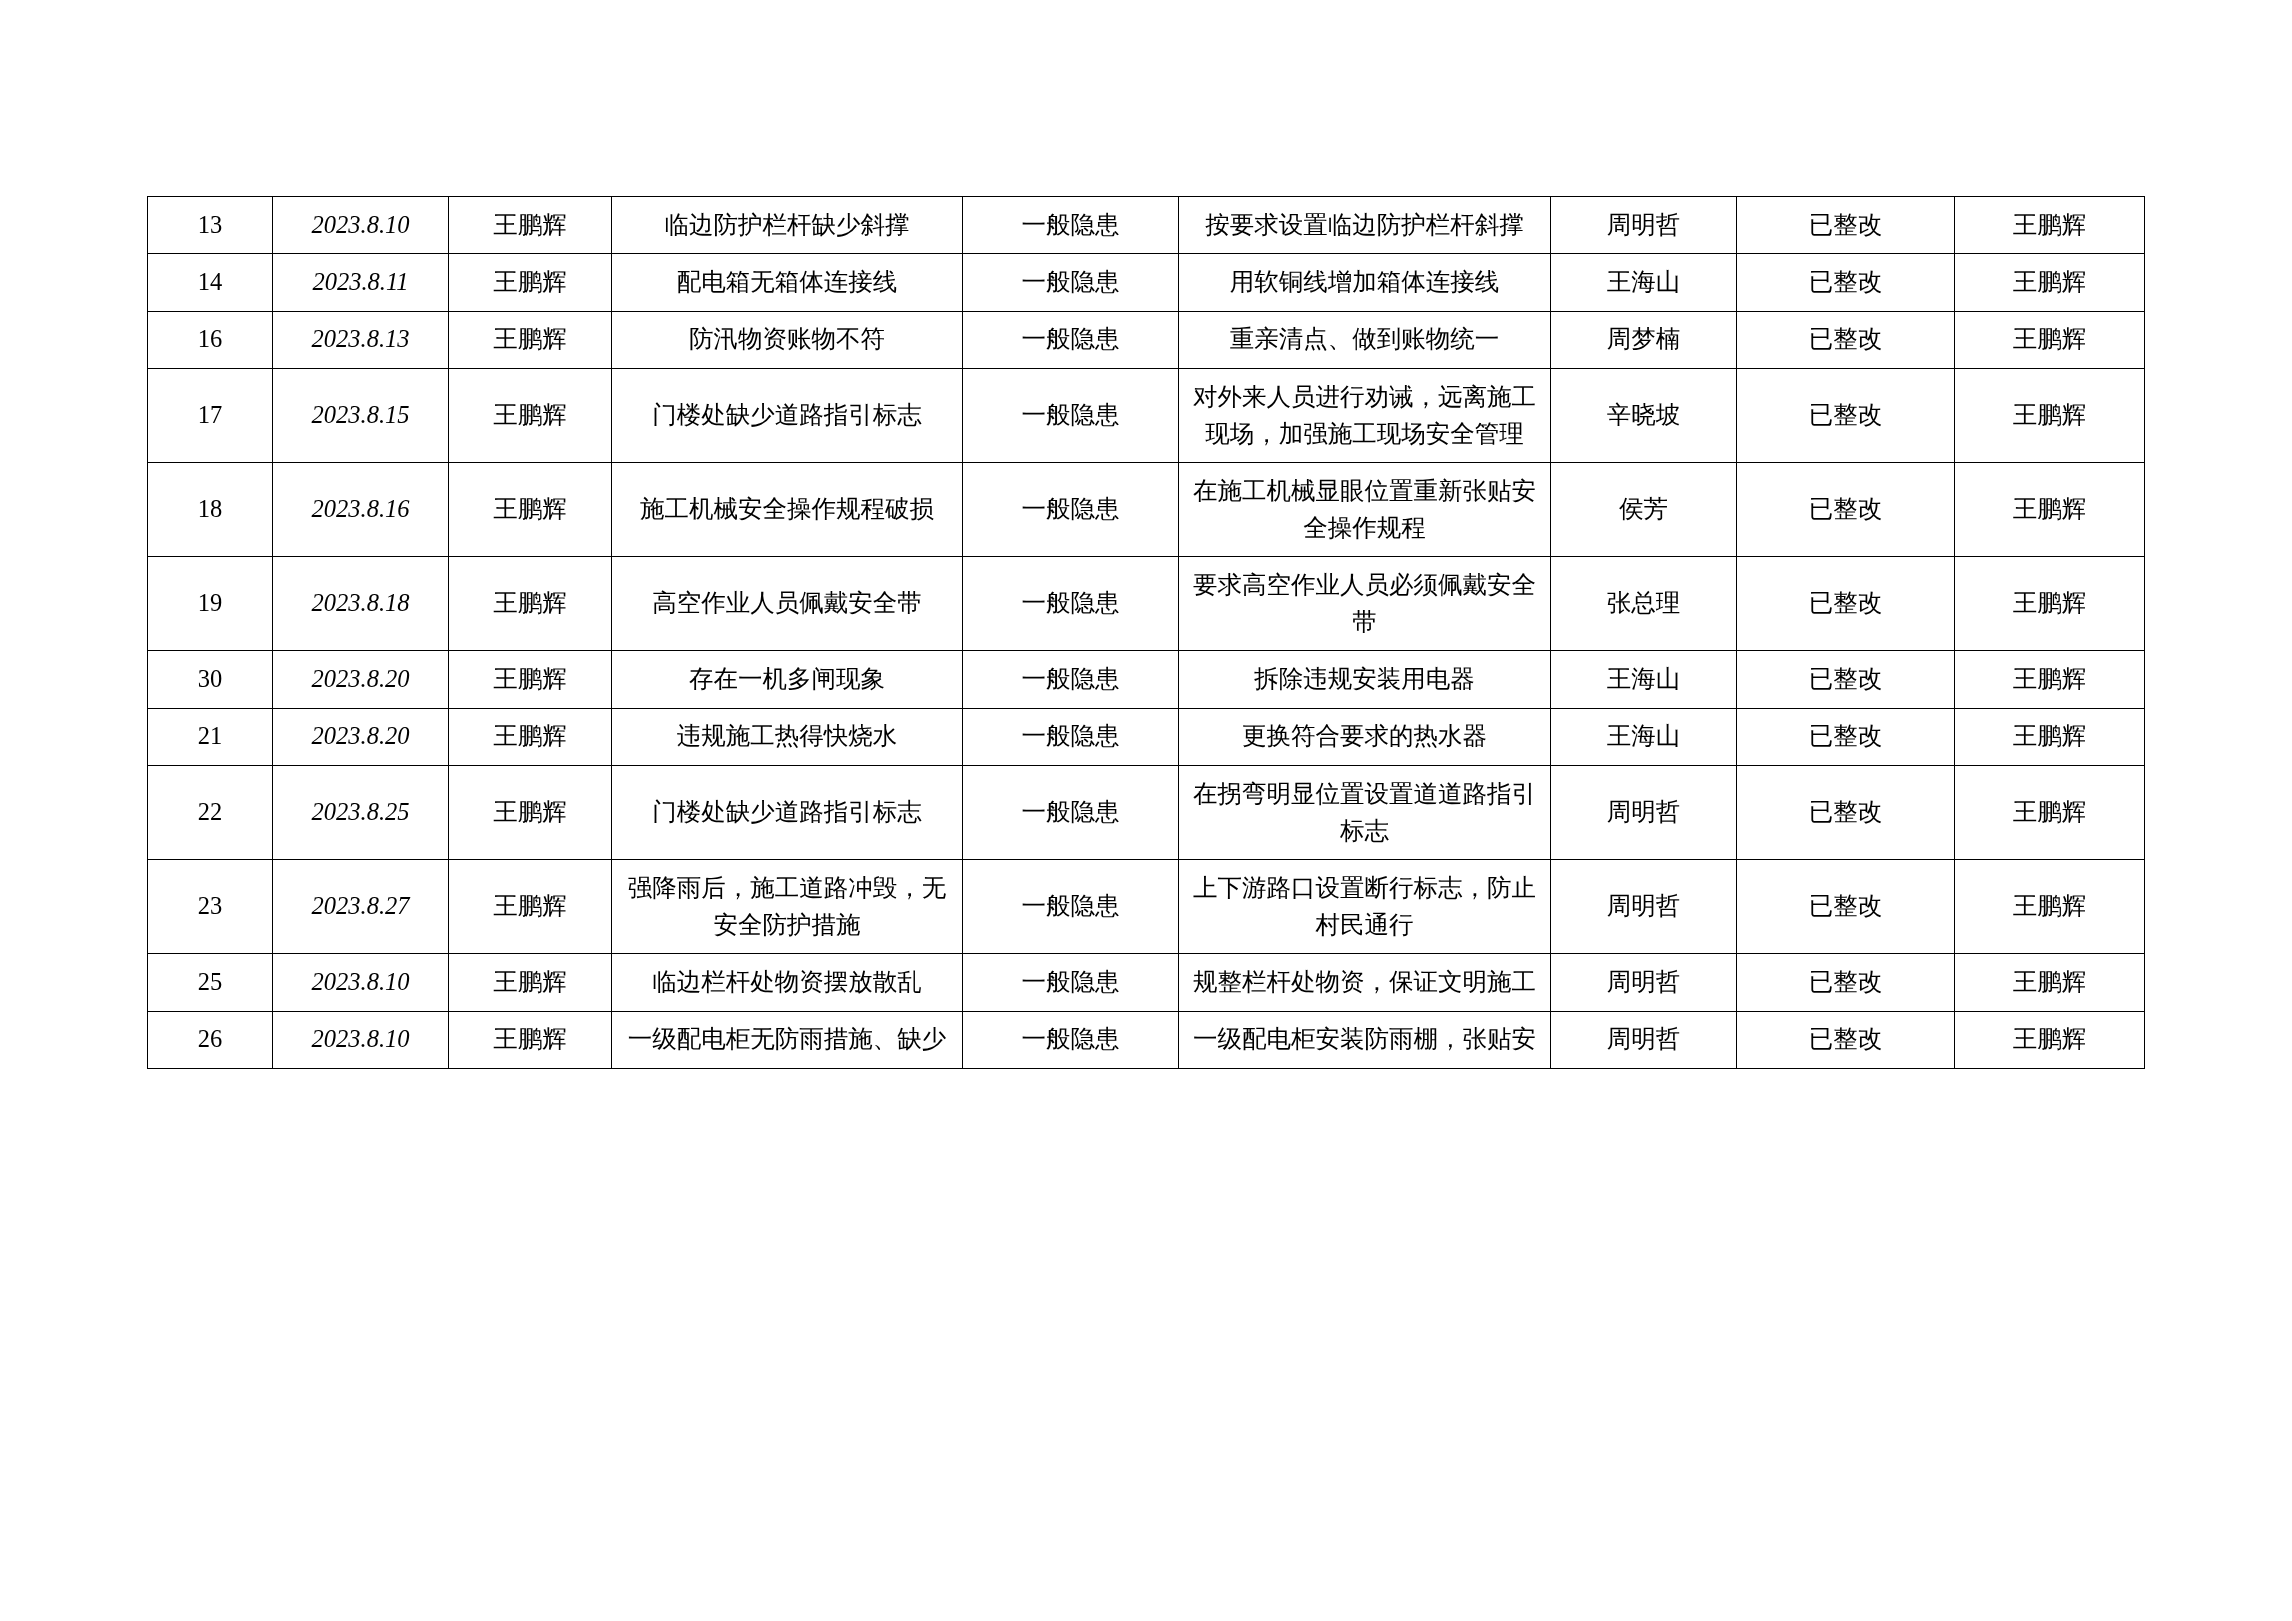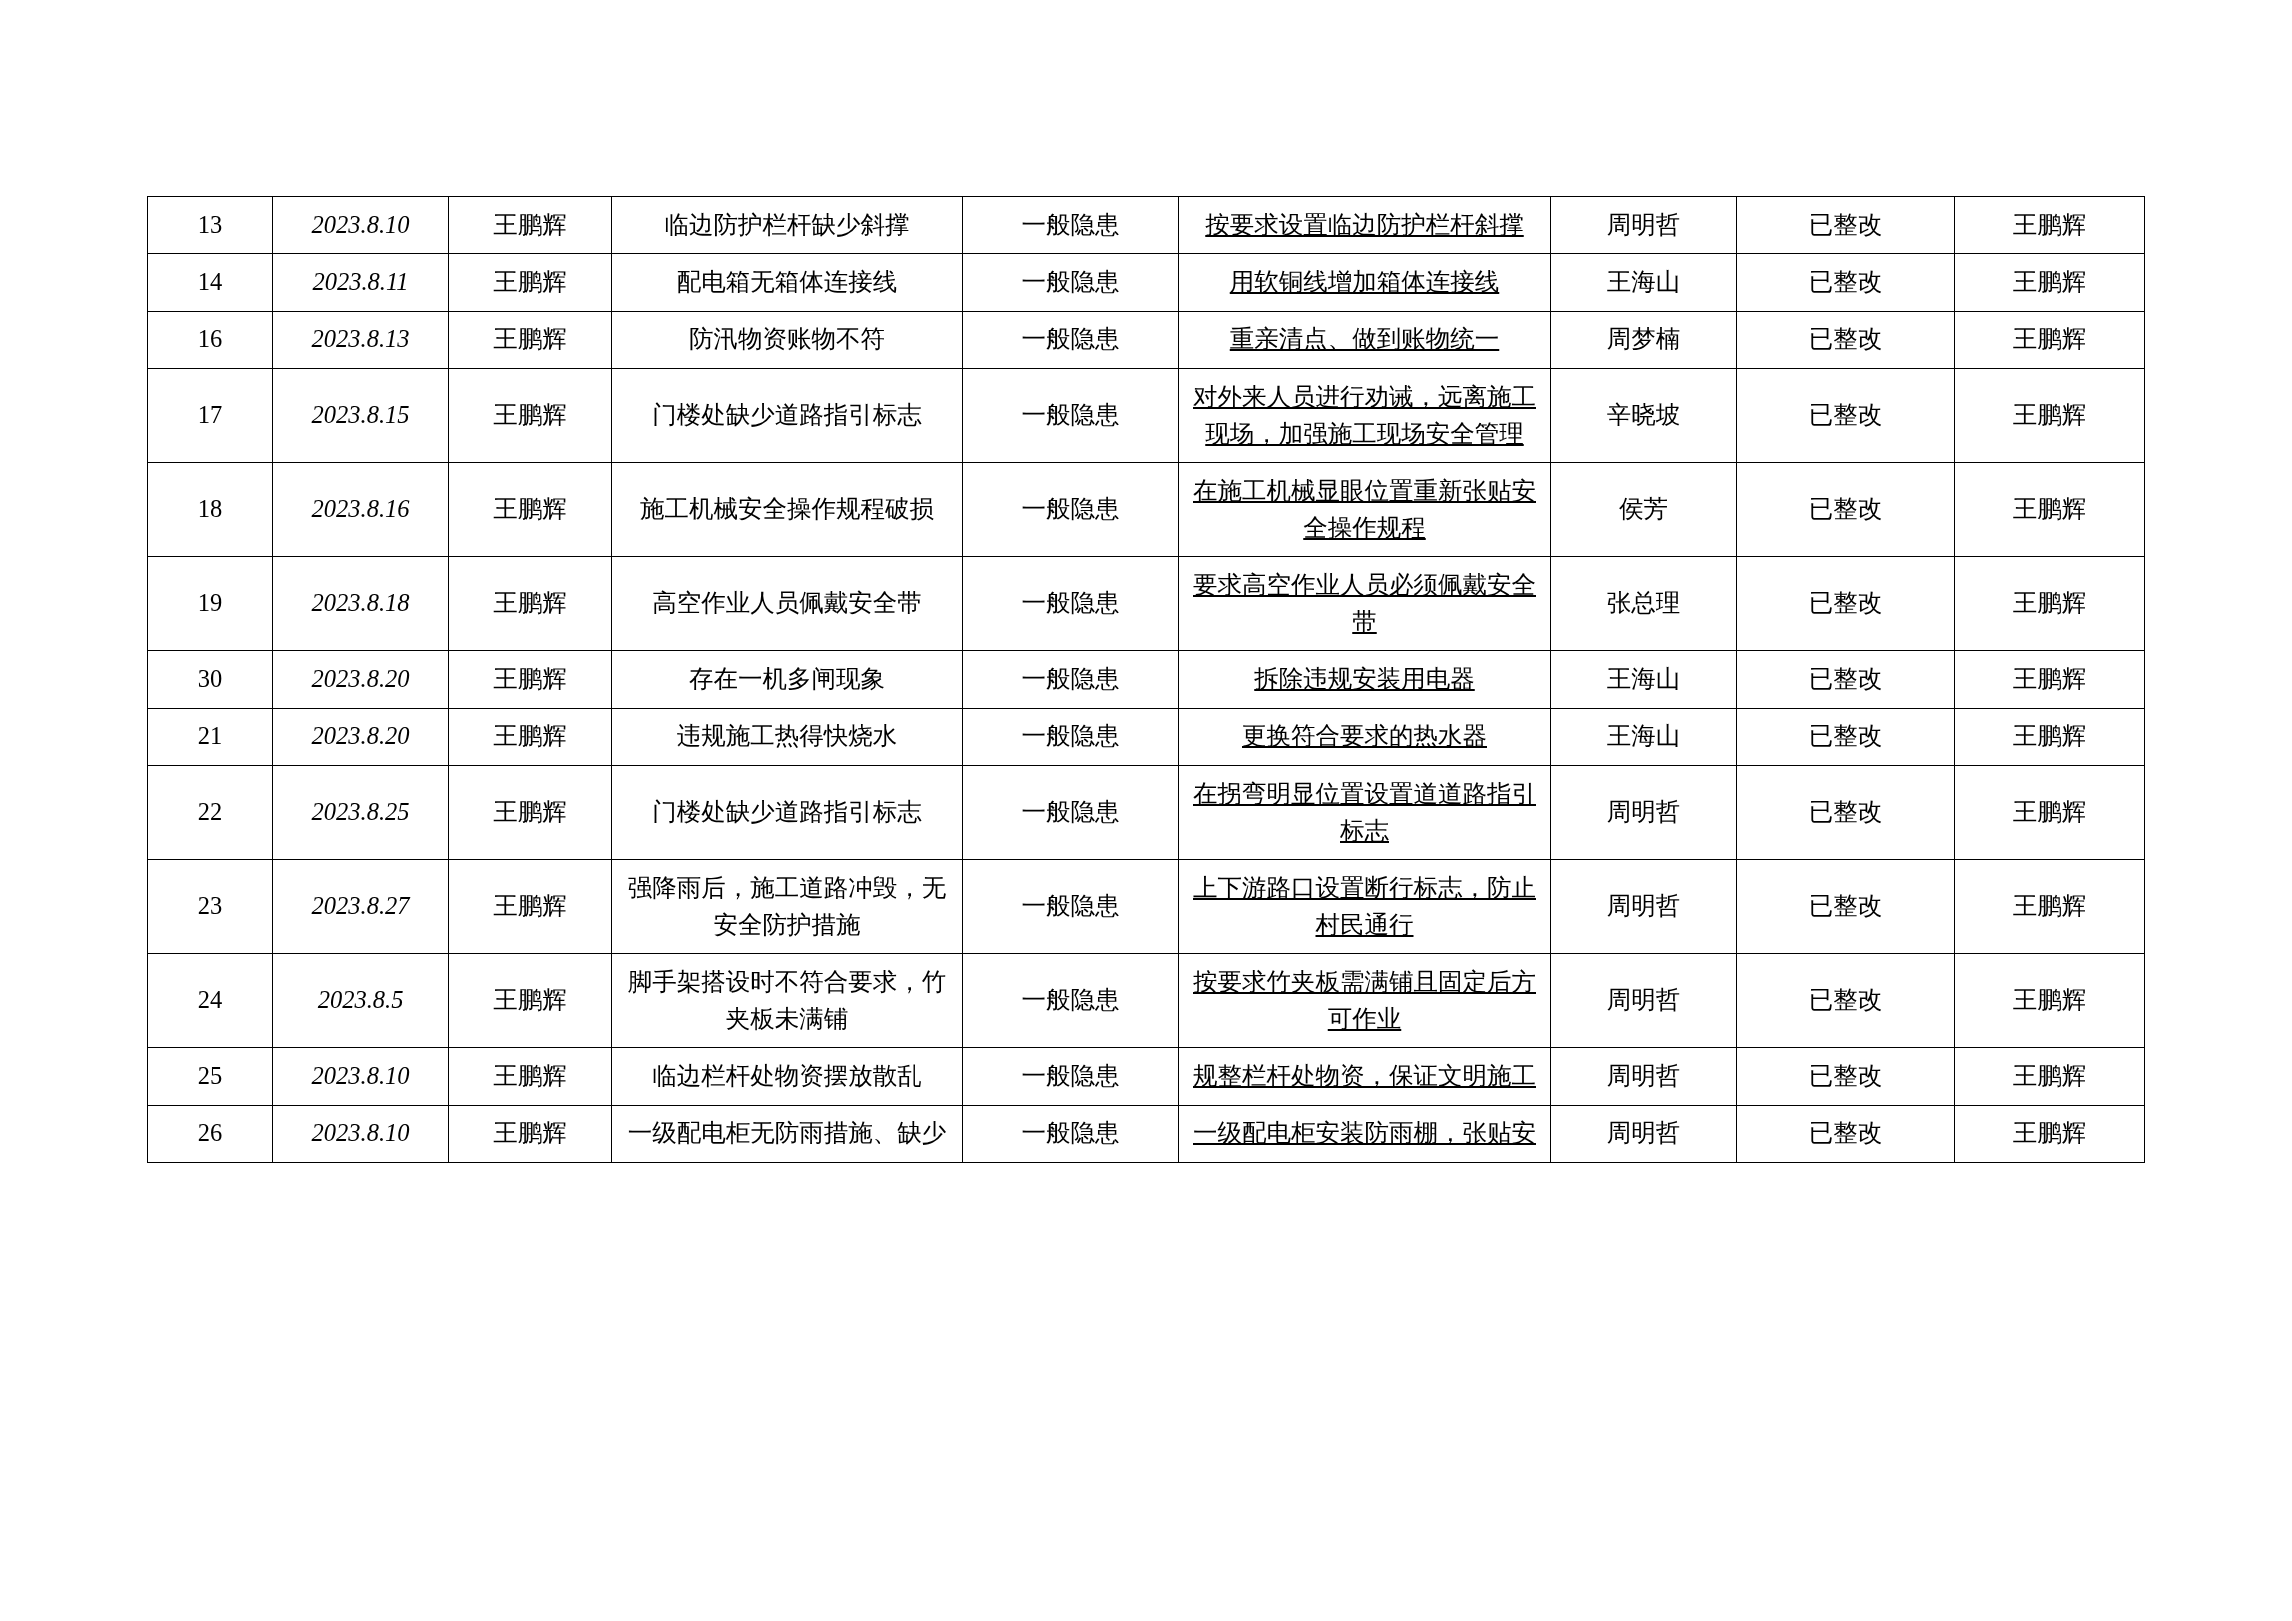--- a/index.html
+++ b/index.html
@@ -43,21 +43,21 @@
   col.c-desc    { width: 351px; }
   col.c-level   { width: 216px; }
   col.c-measure { width: 372px; }
   col.c-person  { width: 186px; }
   col.c-status  { width: 218px; }
   col.c-check   { width: 190px; }
 
   td.cell-no      { font-size: 24.5px; }
   td.cell-date    { font-size: 24.5px; font-style: italic; }
   td.cell-desc    { padding-left: 13.7px; padding-right: 13.7px; margin-top: 34px; }
-  td.cell-measure { padding-left: 13.7px; padding-right: 13.7px; text-decoration: underline; }
+  td.cell-measure { padding-left: 13.7px; padding-right: 13.7px; }
 </style>
 </head>
 <body>
 
 <div class="page">
   <table class="hazard-table">
     <colgroup>
       <col class="c-no">
       <col class="c-date">
       <col class="c-insp">
@@ -173,31 +173,20 @@
         <td class="cell-date">2023.8.27</td>
         <td>王鹏辉</td>
         <td class="cell-desc">强降雨后，施工道路冲毁，无安全防护措施</td>
         <td>一般隐患</td>
         <td class="cell-measure">上下游路口设置断行标志，防止村民通行</td>
         <td>周明哲</td>
         <td>已整改</td>
         <td>王鹏辉</td>
       </tr>
       <tr>
-        <td class="cell-no">24</td>
-        <td class="cell-date">2023.8.5</td>
-        <td>王鹏辉</td>
-        <td class="cell-desc">脚手架搭设时不符合要求，竹夹板未满铺</td>
-        <td>一般隐患</td>
-        <td class="cell-measure">按要求竹夹板需满铺且固定后方可作业</td>
-        <td>周明哲</td>
-        <td>已整改</td>
-        <td>王鹏辉</td>
-      </tr>
-      <tr>
         <td class="cell-no">25</td>
         <td class="cell-date">2023.8.10</td>
         <td>王鹏辉</td>
         <td class="cell-desc">临边栏杆处物资摆放散乱</td>
         <td>一般隐患</td>
         <td class="cell-measure">规整栏杆处物资，保证文明施工</td>
         <td>周明哲</td>
         <td>已整改</td>
         <td>王鹏辉</td>
       </tr>

